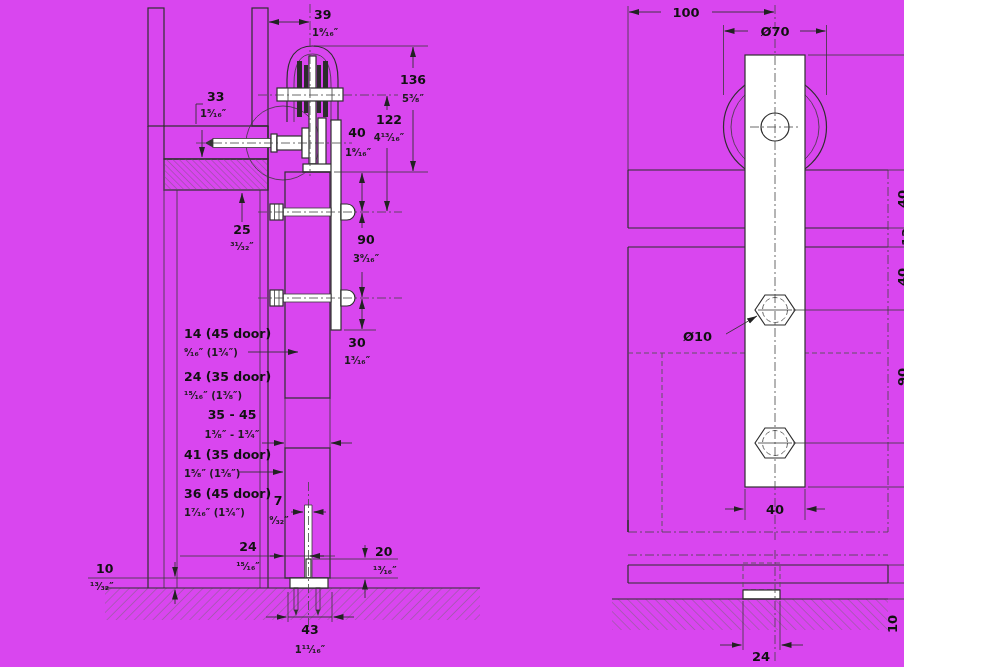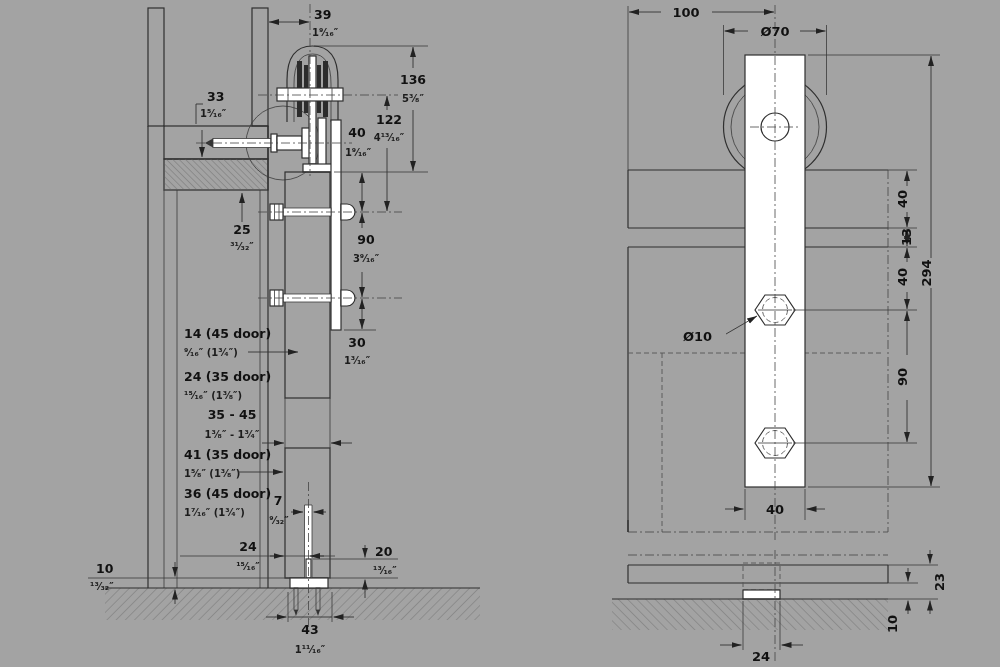--- a/index.html
+++ b/index.html
@@ -1,16 +1,16 @@
 <!DOCTYPE html>
 <html><head>
 <meta charset="utf-8">
 <style>
   html,body{margin:0;padding:0;background:#fff;}
-  #stage{position:relative;width:1000px;height:667px;background:#a3a3a3;overflow:hidden;
+  #stage{position:relative;width:904px;height:667px;background:#d946ef;overflow:hidden;
          font-family:"DejaVu Sans",sans-serif;}
   svg{display:block;}
   .t-mm{font-family:"DejaVu Sans",sans-serif;font-weight:700;font-size:12.5px;fill:#111;}
   .t-in{font-family:"DejaVu Sans",sans-serif;font-weight:700;font-size:10px;fill:#1c1c1c;}
   .t-big{font-family:"DejaVu Sans",sans-serif;font-weight:700;font-size:13px;fill:#111;}
   .st{stroke:#2f2f2f;stroke-width:1.2;fill:none;}
   .stw{stroke:#2f2f2f;stroke-width:1.2;fill:#fff;}
   .thin{stroke:#3a3a3a;stroke-width:0.8;fill:none;}
   .dim{stroke:#333;stroke-width:0.9;fill:none;}
   .cl{stroke:#444;stroke-width:0.8;fill:none;stroke-dasharray:9 3 2 3;}

